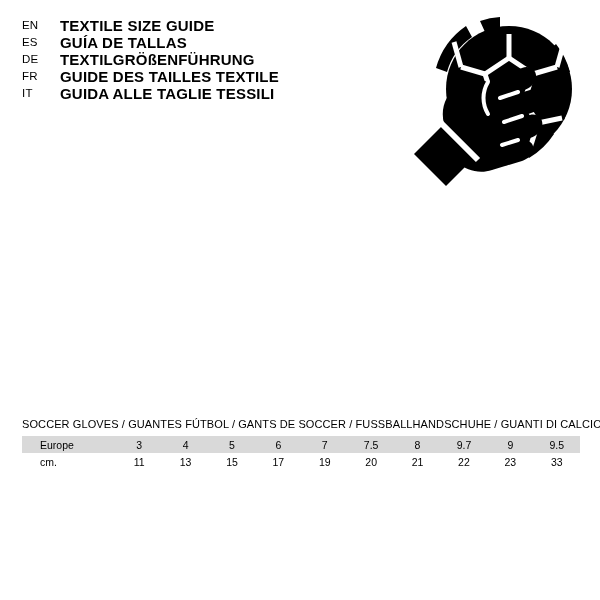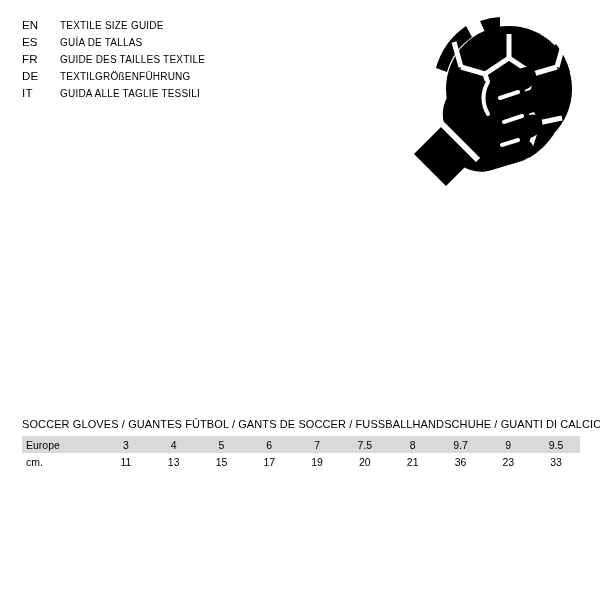--- a/index.html
+++ b/index.html
@@ -29,24 +29,25 @@
     height: 17px;
     line-height: 17px;
   }
   .legend-code {
     width: 38px;
     font-size: 11.5px;
     letter-spacing: 0.2px;
     color: #000;
   }
   .legend-label {
-    font-size: 10px;
+    font-size: 15px;
     letter-spacing: 0.2px;
     color: #000;
     white-space: nowrap;
+    font-weight: bold;
   }
 
   
   .illustration {
     position: absolute;
     top: 8px;
     right: 14px;
     width: 190px;
     height: 185px;
   }
@@ -81,43 +82,43 @@
   table.sizes td {
     font-size: 10.5px;
     height: 17px;
     padding: 0;
     color: #000;
     text-align: center;
     vertical-align: middle;
   }
   table.sizes td.rowhead {
     text-align: left;
-    padding-left: 4px;
+    padding-left: 18px;
     width: 76px;
   }
 </style>
 </head>
 <body>
 
 <div class="legend">
   <div class="legend-row">
     <span class="legend-code">EN</span>
     <span class="legend-label">TEXTILE SIZE GUIDE</span>
   </div>
   <div class="legend-row">
     <span class="legend-code">ES</span>
     <span class="legend-label">GUÍA DE TALLAS</span>
   </div>
   <div class="legend-row">
+    <span class="legend-code">DE</span>
+    <span class="legend-label">TEXTILGRÖßENFÜHRUNG</span>
+  </div>
+  <div class="legend-row">
     <span class="legend-code">FR</span>
     <span class="legend-label">GUIDE DES TAILLES TEXTILE</span>
-  </div>
-  <div class="legend-row">
-    <span class="legend-code">DE</span>
-    <span class="legend-label">TEXTILGRÖßENFÜHRUNG</span>
   </div>
   <div class="legend-row">
     <span class="legend-code">IT</span>
     <span class="legend-label">GUIDA ALLE TAGLIE TESSILI</span>
   </div>
 </div>
 
 <div class="illustration">
   <svg viewBox="0 0 190 185" xmlns="http://www.w3.org/2000/svg" aria-hidden="true">
     <g fill="#000000">
@@ -208,19 +209,19 @@
       </tr>
       <tr>
         <td class="rowhead">cm.</td>
         <td>11</td>
         <td>13</td>
         <td>15</td>
         <td>17</td>
         <td>19</td>
         <td>20</td>
         <td>21</td>
-        <td>36</td>
+        <td>22</td>
         <td>23</td>
         <td>33</td>
       </tr>
     </tbody>
   </table>
 </div>
 
 </body></html>

